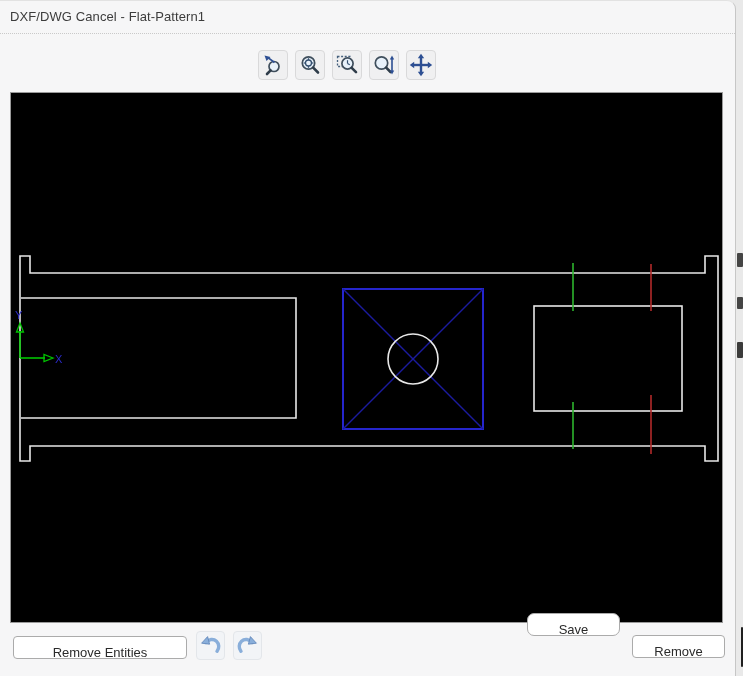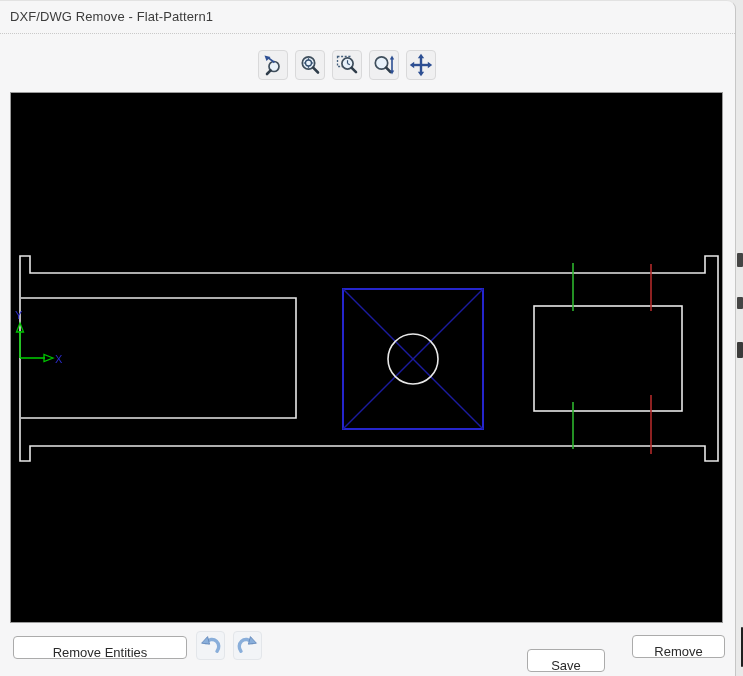--- a/index.html
+++ b/index.html
@@ -45,21 +45,21 @@
   }
   .canvas svg{position:absolute;left:0;top:0;}
   .footer-btn{
     position:absolute;box-sizing:border-box;height:23px;
     background:#ffffff;border:1px solid #ababab;border-radius:4px;
     font-family:"Liberation Sans", sans-serif;
     font-size:13px;color:#2a2a2a;text-align:center;
     padding:8px;cursor:pointer;
   }
   .btn-remove{left:13px;top:635px;width:174px;}
-  .btn-save{left:527px;top:648px;width:78px;}
+  .btn-save{left:527px;top:612px;width:93px;border-radius:7px;}
   .btn-cancel{left:632px;top:634px;width:93px;}
   .history-btn{
     position:absolute;top:630px;width:29px;height:29px;box-sizing:border-box;
     background:#f2f4f7;border:1px solid #e3e6ea;border-radius:4px;
     display:flex;align-items:center;justify-content:center;
     padding:0;cursor:pointer;
   }
   .btn-undo{left:196px;}
   .btn-redo{left:233px;}
   .edge-artifact{position:absolute;background:#454545;border-radius:1px;}
@@ -67,21 +67,21 @@
   .artifact-2{left:737px;top:297px;width:6px;height:12px;}
   .artifact-3{left:737px;top:342px;width:6px;height:16px;background:#3b3b3b;}
   .artifact-4{left:741px;top:627px;width:2px;height:40px;background:#1f1f1f;}
 </style>
 </head>
 <body>
 
 <div class="dialog">
 
   <div class="titlebar">
-    <div class="title-text">DXF/DWG Remove - Flat-Pattern1</div>
+    <div class="title-text">DXF/DWG Cancel - Flat-Pattern1</div>
   </div>
   <div class="title-separator"></div>
 
   <div class="toolbar">
 
     <button class="tool-btn">
       <span>
         <svg width="24" height="24" viewBox="0 0 24 24">
           <circle cx="13" cy="13.5" r="5" fill="#e8f1fa" stroke="#3f4e5c" stroke-width="1.7"></circle>
           <line x1="9.6" y1="17.4" x2="6" y2="21" stroke="#2f3d4a" stroke-width="2.6" stroke-linecap="round"></line>

